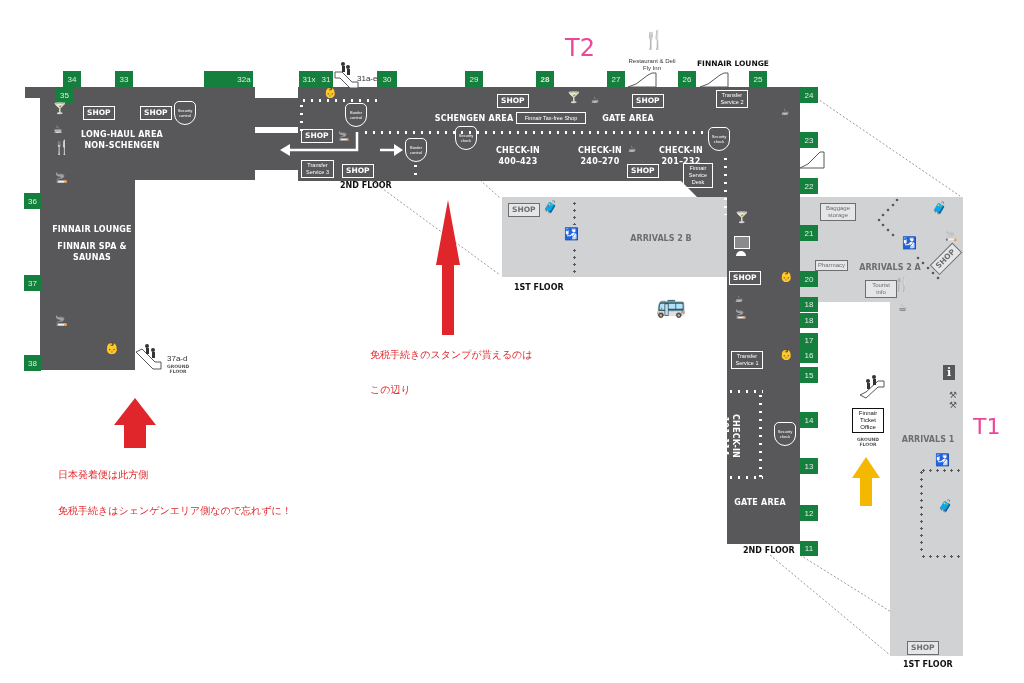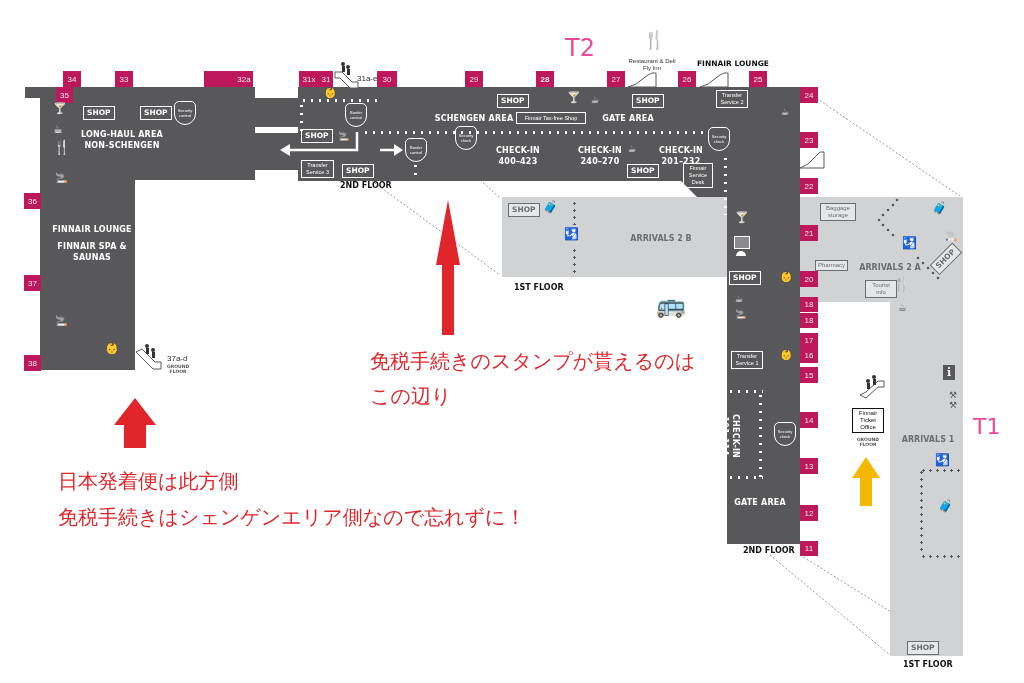--- a/index.html
+++ b/index.html
@@ -1,35 +1,35 @@
 <!DOCTYPE html>
 <html><head>
 <meta charset="utf-8">
 <style>
   html,body{margin:0;padding:0;background:#fff;}
   body{width:1024px;height:683px;position:relative;overflow:hidden;font-family:"DejaVu Sans","Liberation Sans",sans-serif;}
   .abs{position:absolute;}
   .dark{background:#58585a;}
   .light{background:#d0d2d4;}
-  .gate{position:absolute;background:#be185d;color:#e8e8e8;font-size:8px;font-family:"Liberation Sans",sans-serif;display:flex;align-items:center;justify-content:center;box-sizing:border-box;}
+  .gate{position:absolute;background:#15803d;color:#e8e8e8;font-size:8px;font-family:"Liberation Sans",sans-serif;display:flex;align-items:center;justify-content:center;box-sizing:border-box;}
   .lbl{position:absolute;color:#fff;font-weight:bold;font-size:8px;text-align:center;line-height:11px;letter-spacing:0.2px;font-family:"DejaVu Sans",sans-serif;}
   .lbl-g{position:absolute;color:#6d6e70;font-weight:bold;font-size:8px;text-align:center;line-height:10px;font-family:"DejaVu Sans",sans-serif;}
   .lbl-k{position:absolute;color:#111;font-weight:bold;font-size:8px;font-family:"DejaVu Sans",sans-serif;white-space:nowrap;}
   .shop{position:absolute;border:1px solid #fff;color:#fff;font-weight:bold;font-size:7.5px;padding:1px 3px;line-height:10px;font-family:"DejaVu Sans",sans-serif;box-sizing:border-box;}
   .shop-g{position:absolute;border:1px solid #6d6e70;color:#6d6e70;font-weight:bold;font-size:7.5px;padding:1px 3px;line-height:10px;font-family:"DejaVu Sans",sans-serif;background:#e5e6e7;}
   .box{position:absolute;border:1px solid #fff;color:#fff;font-size:5.5px;line-height:7px;text-align:center;padding:1px 2px;font-family:"Liberation Sans",sans-serif;box-sizing:border-box;}
   .box-g{position:absolute;border:1px solid #6d6e70;color:#6d6e70;font-size:6px;line-height:7px;text-align:center;padding:1px 2px;font-family:"Liberation Sans",sans-serif;background:#e5e6e7;}
   .shield{position:absolute;width:22px;height:24px;border:1.2px solid #fff;border-radius:5px 5px 11px 11px;color:#fff;font-size:4px;line-height:5px;text-align:center;box-sizing:border-box;padding-top:6px;font-family:"Liberation Sans",sans-serif;}
   .dots-h{position:absolute;height:3px;background-image:radial-gradient(circle,#fff 1.3px,transparent 1.5px);background-size:8px 3px;}
   .dots-v{position:absolute;width:3px;background-image:radial-gradient(circle,#fff 1.3px,transparent 1.5px);background-size:3px 8px;}
   .dots-hk{position:absolute;height:3px;background-image:radial-gradient(circle,#58585a 1.2px,transparent 1.4px);background-size:7px 3px;}
   .dots-vk{position:absolute;width:3px;background-image:radial-gradient(circle,#58585a 1.2px,transparent 1.4px);background-size:3px 7px;}
   .ic{position:absolute;color:#fff;font-size:11px;line-height:11px;}
   .ic-g{position:absolute;color:#58585a;font-size:12px;line-height:12px;}
-  .jp{position:absolute;color:#e0262b;font-size:20px;font-family:"DejaVu Sans",sans-serif;white-space:nowrap;}
+  .jp{position:absolute;color:#e0262b;font-size:10px;font-family:"DejaVu Sans",sans-serif;white-space:nowrap;}
   .tlabel{position:absolute;font-weight:normal;color:#ec4899;font-family:"DejaVu Sans",sans-serif;}
   svg.ov{position:absolute;left:0;top:0;}
 </style>
 </head>
 <body>
 
 <svg class="ov" width="1024" height="683">
   <g stroke="#9a9a9a" stroke-width="1" stroke-dasharray="2,2" fill="none">
     <line x1="368" y1="178" x2="500" y2="275"></line>
     <line x1="480" y1="180" x2="500" y2="198"></line>

